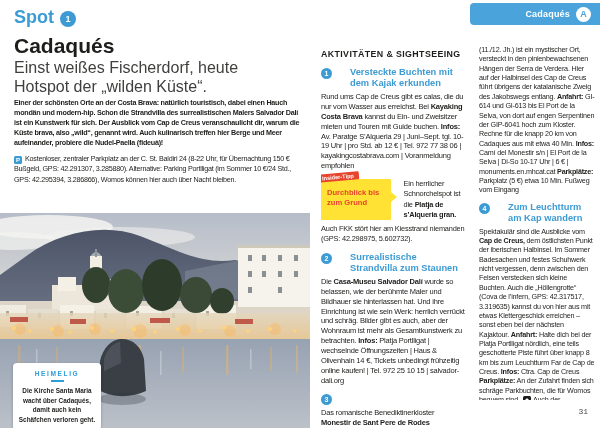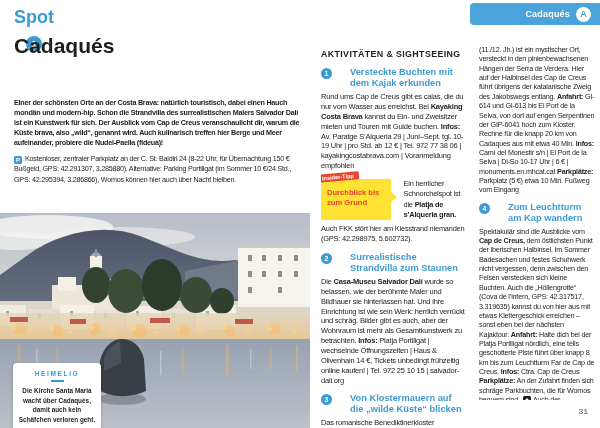--- a/index.html
+++ b/index.html
@@ -16,21 +16,21 @@
 
   
   .tab{position:absolute;top:3px;right:0;height:22px;width:130px;background:var(--tabblue);
        border-radius:4px 0 0 4px;display:flex;align-items:center;justify-content:flex-end;
        gap:6px;padding-right:9px;}
   .tab-label{color:#fff;font-size:9px;font-weight:700;letter-spacing:.2px;}
   .tab-badge{width:15px;height:15px;border-radius:50%;background:#fff;color:var(--tabblue);
        font-size:9px;font-weight:700;display:flex;align-items:center;justify-content:center;}
 
   
-  .spot{position:absolute;left:14px;top:7px;display:flex;align-items:center;gap:6px;flex-direction:column;}
+  .spot{position:absolute;left:14px;top:7px;display:flex;align-items:center;gap:6px;}
   .spot-word{color:var(--blue);font-size:18px;font-weight:700;}
   .spot-num{width:16px;height:16px;border-radius:50%;background:var(--blue);color:#fff;
        font-size:9px;font-weight:700;display:flex;align-items:center;justify-content:center;margin-top:2px;}
   .title{position:absolute;left:14px;top:34px;font-size:21px;font-weight:700;color:var(--ink);}
   .subtitle{position:absolute;left:14px;top:59px;width:268px;font-size:16px;line-height:1.17;color:#3f3f3e;}
 
   
   .left-text{position:absolute;left:14px;top:98px;width:292px;}
   .intro{font-size:7.2px;font-weight:700;line-height:1.4;letter-spacing:-.25px;color:var(--ink);}
   .parking{margin-top:6px;font-size:7.2px;line-height:1.4;letter-spacing:-.25px;}
@@ -86,20 +86,21 @@
   <div class="tab">
     <span class="tab-label">Cadaqués</span>
     <span class="tab-badge">A</span>
   </div>
 
   <div class="spot">
     <span class="spot-word">Spot</span>
     <span class="spot-num">1</span>
   </div>
   <div class="title">Cadaqués</div>
+  <div class="subtitle">Einst weißes Fischerdorf, heute Hotspot der „wilden Küste“.</div>
 
   <div class="left-text">
     <p class="intro"><span class="b">Einer der schönsten Orte an der Costa Brava: natürlich touristisch, dabei einen Hauch mondän und modern-hip. Schon die Strandvilla des surrealistischen Malers Salvador Dalí ist ein Kunstwerk für sich. Der Ausblick vom Cap de Creus veranschaulicht dir, warum die Küste </span><span class="b i">brava</span><span class="b">, also „wild“, genannt wird. Auch kulinarisch treffen hier Berge und Meer aufeinander, probiere die Nudel-Paella (</span><span class="b i">fideuà</span><span class="b">)!</span></p>
     <p class="parking"><span class="p-icon">P</span><span><span class="i">Kostenloser, zentraler Parkplatz an der C. St. Baldiri 24 (8-22 Uhr, für Übernachtung 150 € Bußgeld, GPS: 42.291307, 3.285880). Alternative: Parking Portlligat (im Sommer 10 €/24 Std., GPS: 42.295394, 3.286866), Womos können hier auch über Nacht bleiben.</span></span></p>
   </div>
 
   <div class="photo">
     <svg viewBox="0 0 310 215" width="310" height="215" preserveAspectRatio="none">
       <defs>
         <linearGradient id="sky" x1="0" y1="0" x2="0" y2="1">
@@ -260,21 +261,20 @@
     <p class="tip-below"><span class="i">Auch FKK stört hier am Kiesstrand niemanden (GPS: 42.298975, 5.602732).</span></p>
 
     <div class="item-title">
       <span class="num">2</span>
       <span class="item-title-text">Surrealistische Strandvilla zum Staunen</span>
     </div>
     <p class="body-text"><span>Die </span><span class="b">Casa-Museu Salvador Dalí</span><span> wurde so belassen, wie der berühmte Maler und Bildhauer sie hinterlassen hat. Und ihre Einrichtung ist wie sein Werk: herrlich verrückt und schräg. Bilder gibt es auch, aber der Wohnraum ist mehr als Gesamtkunstwerk zu betrachten. </span><span class="b i">Infos:</span><span class="i"> Platja Portlligat | wechselnde Öffnungszeiten | Haus &amp; Olivenhain 14 €, Tickets unbedingt frühzeitig online kaufen! | Tel. 972 25 10 15 | salvador-dali.org</span></p>
 
     <div class="item-title">
       <span class="num">3</span>
-      <span class="item-title-text">Von Klostermauern auf die „wilde Küste“ blicken</span>
     </div>
     <p class="body-text"><span>Das romanische Benediktinerkloster </span><span class="b">Monestir de Sant Pere de Rodes</span></p>
   </div>
 
   <div class="col col-right">
     <p class="body-text"><span>(11./12. Jh.) ist ein mystischer Ort, versteckt in den pinienbewachsenen Hängen der Serra de Verdera. Hier auf der Halbinsel des Cap de Creus führt übrigens der katalanische Zweig des Jakobswegs entlang. </span><span class="b i">Anfahrt:</span><span class="i"> GI-614 und GI-613 bis El Port de la Selva, von dort auf engen Serpentinen der GIP-6041 hoch zum Kloster. Rechne für die knapp 20 km von Cadaques aus mit etwa 40 Min. </span><span class="b i">Infos:</span><span class="i"> Camí del Monestir s/n | El Port de la Selva | Di-So 10-17 Uhr | 6 € | monuments.en.mhcat.cat </span><span class="b">Parkplätze:</span><span class="i"> Parkplatz (5 €) etwa 10 Min. Fußweg vom Eingang</span></p>
 
     <div class="item-title">
       <span class="num">4</span>
       <span class="item-title-text">Zum Leuchtturm am Kap wandern</span>

